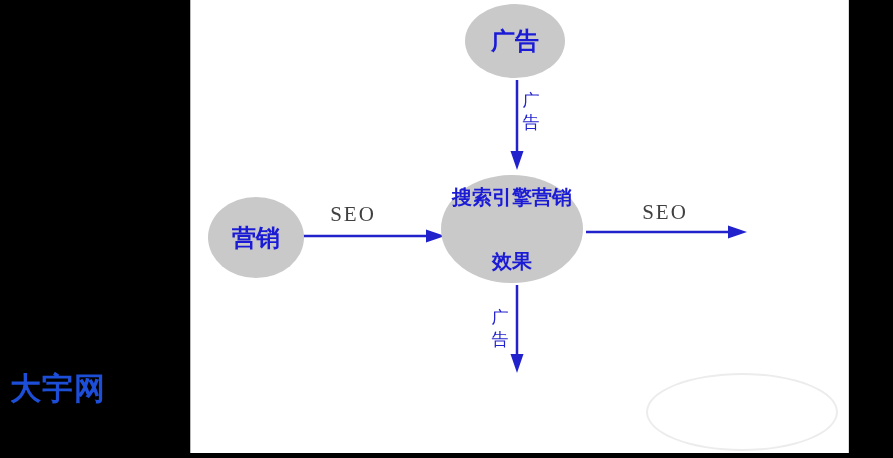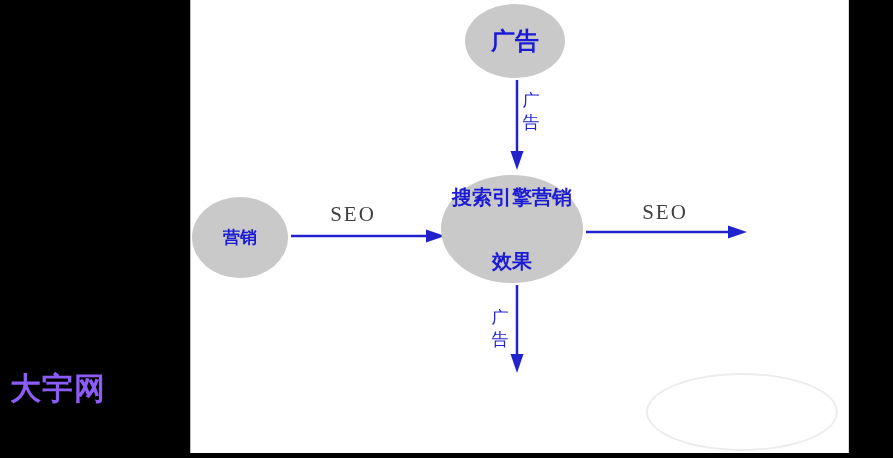--- a/index.html
+++ b/index.html
@@ -21,21 +21,21 @@
   .bar-left   { left: 0; top: 0; width: 190px; height: 458px; border-right: 1px solid #b9b9b9; }
   .bar-right  { left: 848px; top: 0; width: 45px; height: 458px; border-left: 1px solid #d9d9d9; }
   .bar-bottom { left: 0; top: 453px; width: 893px; height: 5px; }
   .watermark {
     position: absolute;
     left: 10px;
     top: 368px;
     font-size: 31px;
     font-weight: bold;
     letter-spacing: 1px;
-    color: #8b5cf6;
+    color: #1d4ed8;
     font-family: "Liberation Sans", sans-serif;
     white-space: nowrap;
   }
   svg.edge-layer {
     position: absolute;
     left: 0; top: 0;
     width: 893px;
     height: 458px;
     pointer-events: none;
   }
@@ -46,21 +46,21 @@
     display: flex;
     flex-direction: column;
     align-items: center;
     justify-content: center;
     text-align: center;
     color: #1b1bd6;
     font-weight: bold;
     font-family: "Liberation Sans", sans-serif;
   }
   .node-ad       { left: 465px; top: 4px;   width: 100px; height: 74px;  font-size: 24px; }
-  .node-market   { left: 192px; top: 197px; width: 96px;  height: 81px;  font-size: 17px; }
+  .node-market   { left: 208px; top: 197px; width: 96px;  height: 81px;  font-size: 24px; }
   .node-center   { left: 441px; top: 175px; width: 142px; height: 108px; font-size: 20px; line-height: 28px; gap: 36px; }
   .node-service  { left: 749px; top: 190px; width: 94px;  height: 77px;  font-size: 24px; }
   .node-sales    { left: 467px; top: 375px; width: 103px; height: 77px;  font-size: 24px; }
   .edge-label-seo {
     position: absolute;
     color: #404040;
     font-family: Liberation Serif, serif;
     font-size: 21px;
     letter-spacing: 2px;
     text-align: center;

